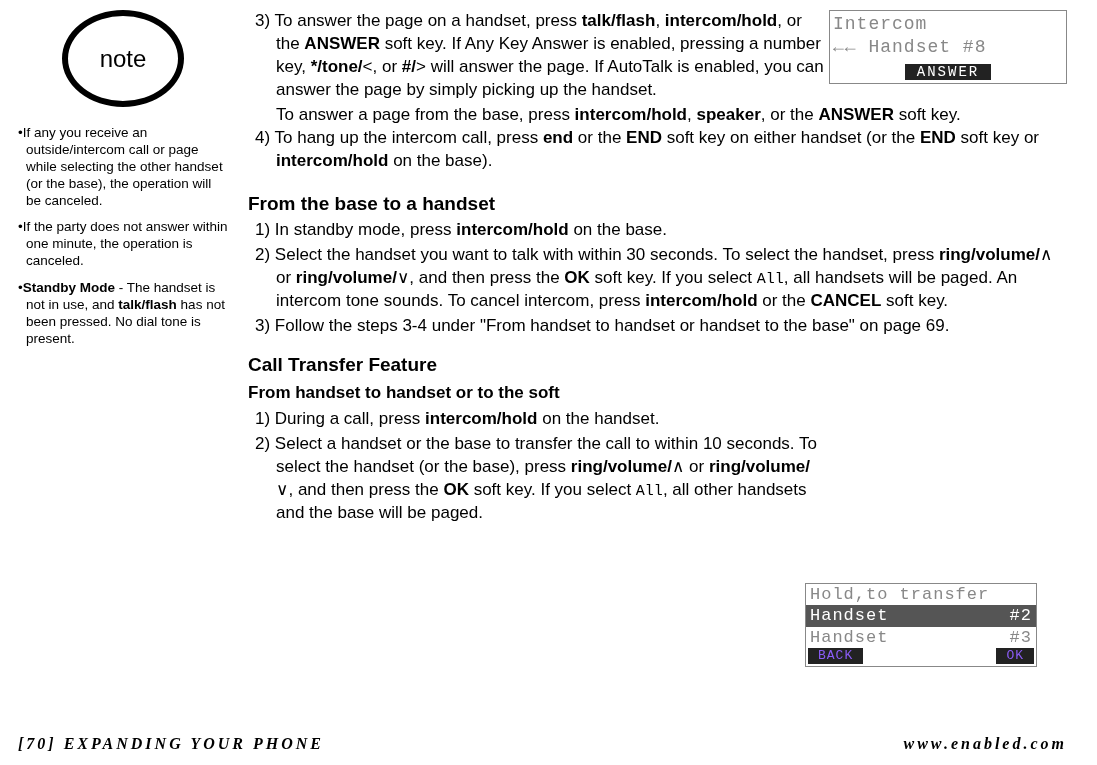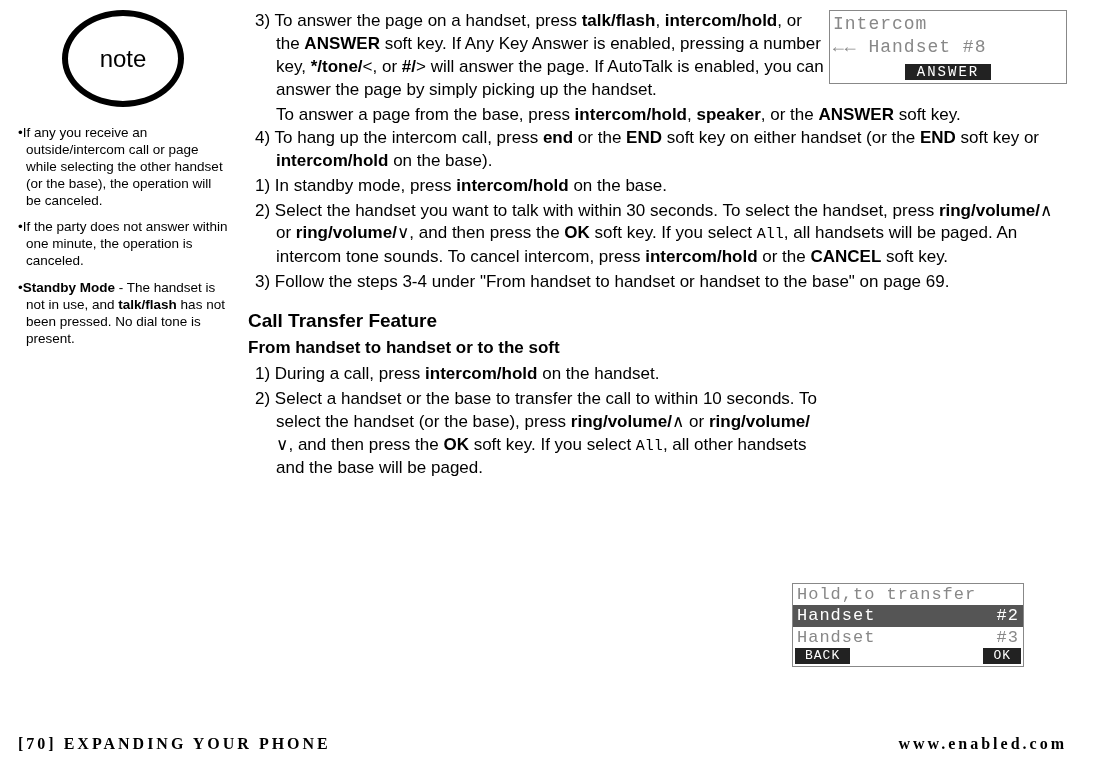--- a/index.html
+++ b/index.html
@@ -81,21 +81,21 @@
   }
   .screen1 .ans span {
     background: #222;
     color: #fff;
     padding: 0 12px;
     letter-spacing: 2px;
     font-size: 14px;
   }
   .screen2 {
     position: absolute;
-    right: 43px;
+    right: 30px;
     bottom: 33px;
     width: 230px;
     background: #fff;
     border: 1px solid #888;
     color: #888;
     font-size: 17px;
     line-height: 1.25;
   }
   .screen2 .row {
     padding: 0 4px;
@@ -107,21 +107,21 @@
     color: #fff;
   }
   .screen2 .softkeys {
     display: flex;
     justify-content: space-between;
     padding: 0 2px 2px 2px;
     font-size: 13px;
   }
   .screen2 .softkeys span {
     background: #222;
-    color: #ffffff;
+    color: #8b5cf6;
     padding: 0 10px;
     letter-spacing: 1px;
   }
   .step {
     padding-left: 28px;
     text-indent: -21px;
     margin-bottom: 2px;
   }
   .step-wide1 { padding-right: 240px; }
   .step-wide2 { padding-right: 240px; }
@@ -134,20 +134,21 @@
     margin: 4px 0 3px 0;
   }
   .footer {
     position: absolute;
     bottom: 12px;
     left: 18px;
     right: 30px;
     display: flex;
     justify-content: space-between;
     align-items: baseline;
+    font-style: italic;
   }
   .footer-left {
     font-family: Georgia, 'Times New Roman', serif;
     letter-spacing: 3px;
     font-size: 16px;
   }
   .footer-left .pn { font-weight: bold; }
   .footer-right {
     font-family: Georgia, 'Times New Roman', serif;
     font-weight: bold;
@@ -177,20 +178,21 @@
     <div class="screen1 lcd-font">
       <div>Intercom</div>
       <div><span>←←</span> <span>Handset #8</span></div>
       <div class="ans"><span>ANSWER</span></div>
     </div>
 
     <div class="step step-wide1">3) To answer the page on a handset, press <span class="bi">talk/flash</span>, <span class="bi">intercom/hold</span>, or the <span class="b">ANSWER</span> soft key. If Any Key Answer is enabled, pressing a number key, <span class="bi">*/tone/</span>&lt;, or <span class="bi">#/</span>&gt; will answer the page. If AutoTalk is enabled, you can answer the page by simply picking up the handset.</div>
     <div style="padding-left:28px;">To answer a page from the base, press <span class="bi">intercom/hold</span>, <span class="bi">speaker</span>, or the <span class="b">ANSWER</span> soft key.</div>
     <div class="step">4) To hang up the intercom call, press <span class="bi">end</span> or the <span class="b">END</span> soft key on either handset (or the <span class="b">END</span> soft key or <span class="bi">intercom/hold</span> on the base).</div>
 
+    <h2 class="sect">From the base to a handset</h2>
     <div class="step">1) In standby mode, press <span class="bi">intercom/hold</span> on the base.</div>
     <div class="step">2) Select the handset you want to talk with within 30 seconds. To select the handset, press <span class="bi">ring/volume/</span>∧ or <span class="bi">ring/volume/</span>∨, and then press the <span class="b">OK</span> soft key. If you select <span class="mono-small">All</span>, all handsets will be paged. An intercom tone sounds. To cancel intercom, press <span class="bi">intercom/hold</span> or the <span class="b">CANCEL</span> soft key.</div>
     <div class="step">3) Follow the steps 3-4 under "From handset to handset or handset to the base" on page 69.</div>
 
     <h2 class="sect" style="margin-top:14px;">Call Transfer Feature</h2>
     <h3 class="sub">From handset to handset or to the soft</h3>
     <div class="step">1) During a call, press <span class="bi">intercom/hold</span> on the handset.</div>
     <div class="step step-wide2">2) Select a handset or the base to transfer the call to within 10 seconds. To select the handset (or the base), press <span class="bi">ring/volume/</span>∧ or <span class="bi">ring/volume/</span>∨, and then press the <span class="b">OK</span> soft key. If you select <span class="mono-small">All</span>, all other handsets and the base will be paged.</div>
 
     <div class="screen2 lcd-font">

